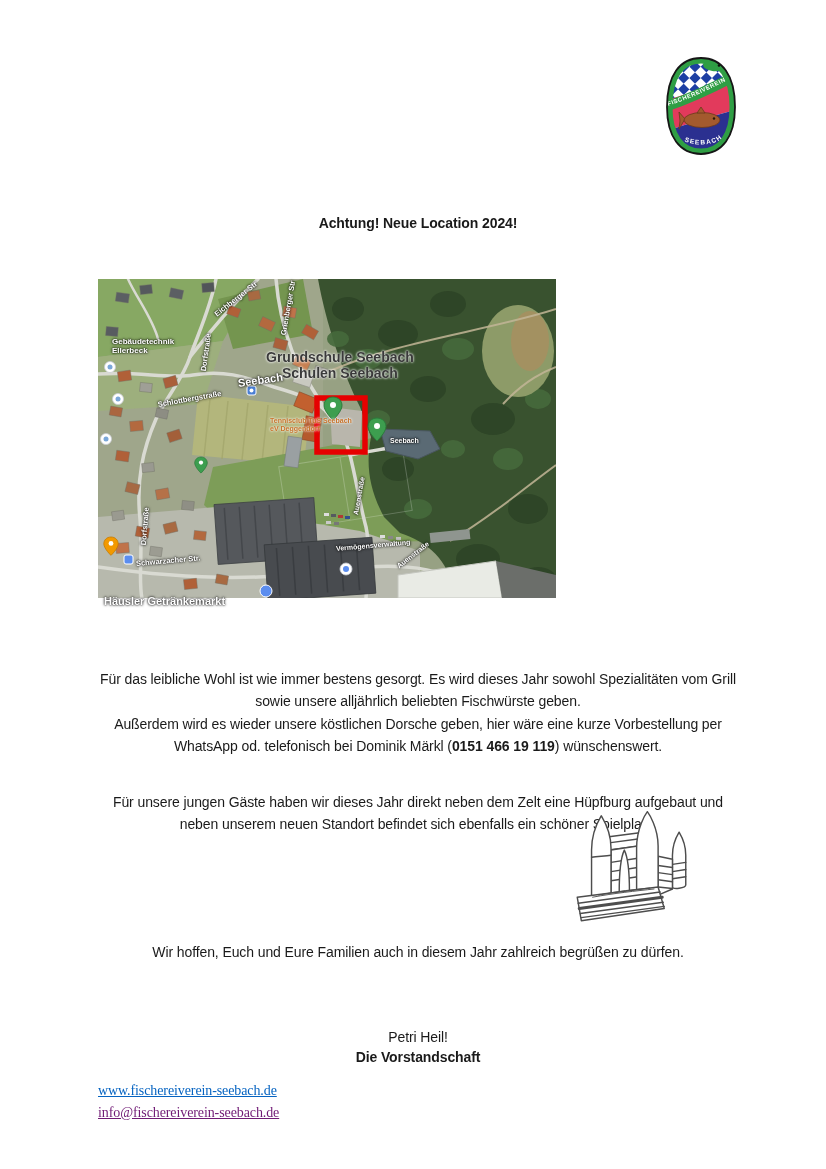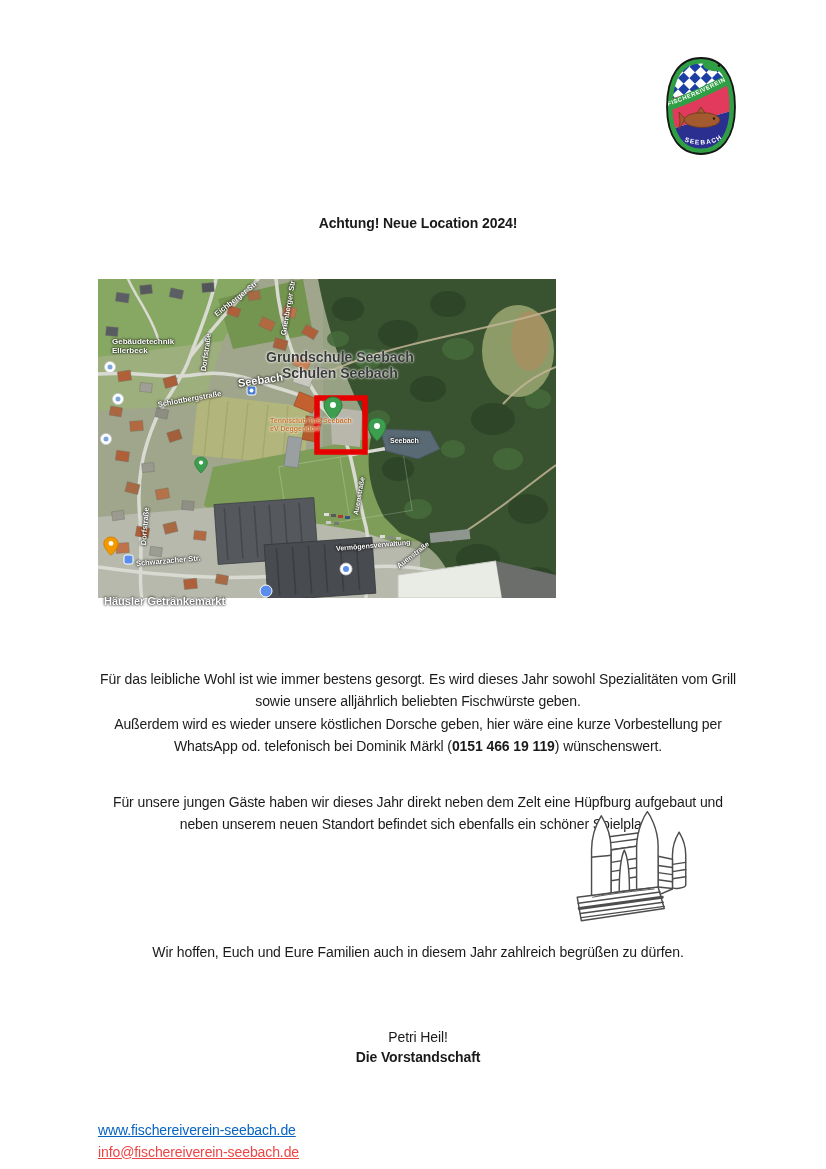--- a/index.html
+++ b/index.html
@@ -337,18 +337,18 @@
   <div class="block txt" style="top:941px;">
     <span>Wir hoffen, Euch und Eure Familien auch in diesem Jahr zahlreich begrüßen zu dürfen.</span>
   </div>
   <div class="block txt" style="top:982px;margin-top:44px;">
     <span>Petri Heil!</span>
   </div>
   <div class="block txt bold" style="top:1018px;margin-top:28px;">
     <span>Die Vorstandschaft</span>
   </div>
 
-  <div class="block links" style="top:1120px;">
+  <div class="block links" style="top:1080px;font-family:Liberation Serif, serif;">
     <a href="#" style="color: rgb(5, 99, 193);">www.fischereiverein-seebach.de</a>
-    <a href="#" style="color: #ef4444;">info@fischereiverein-seebach.de</a>
+    <a href="#" style="color: #701a75;">info@fischereiverein-seebach.de</a>
   </div>
 
 </div>
 
 </body></html>

